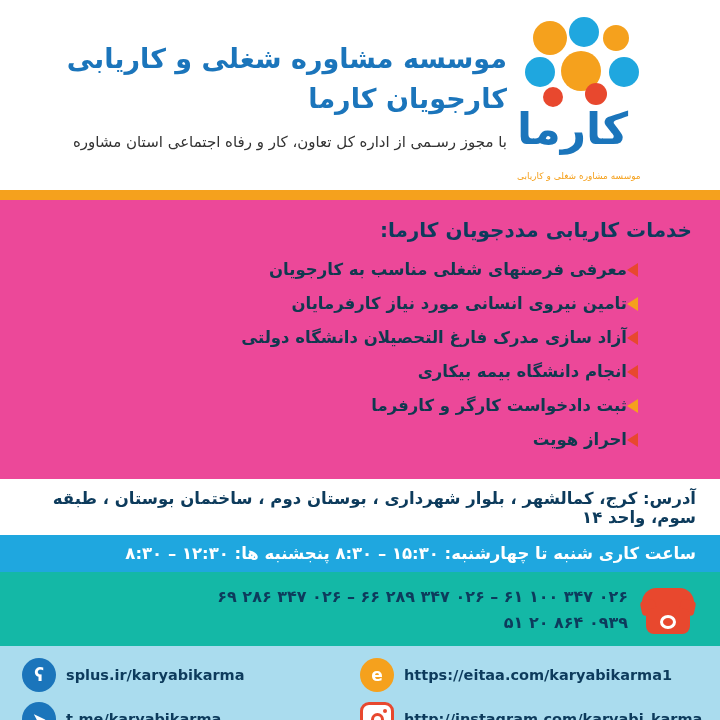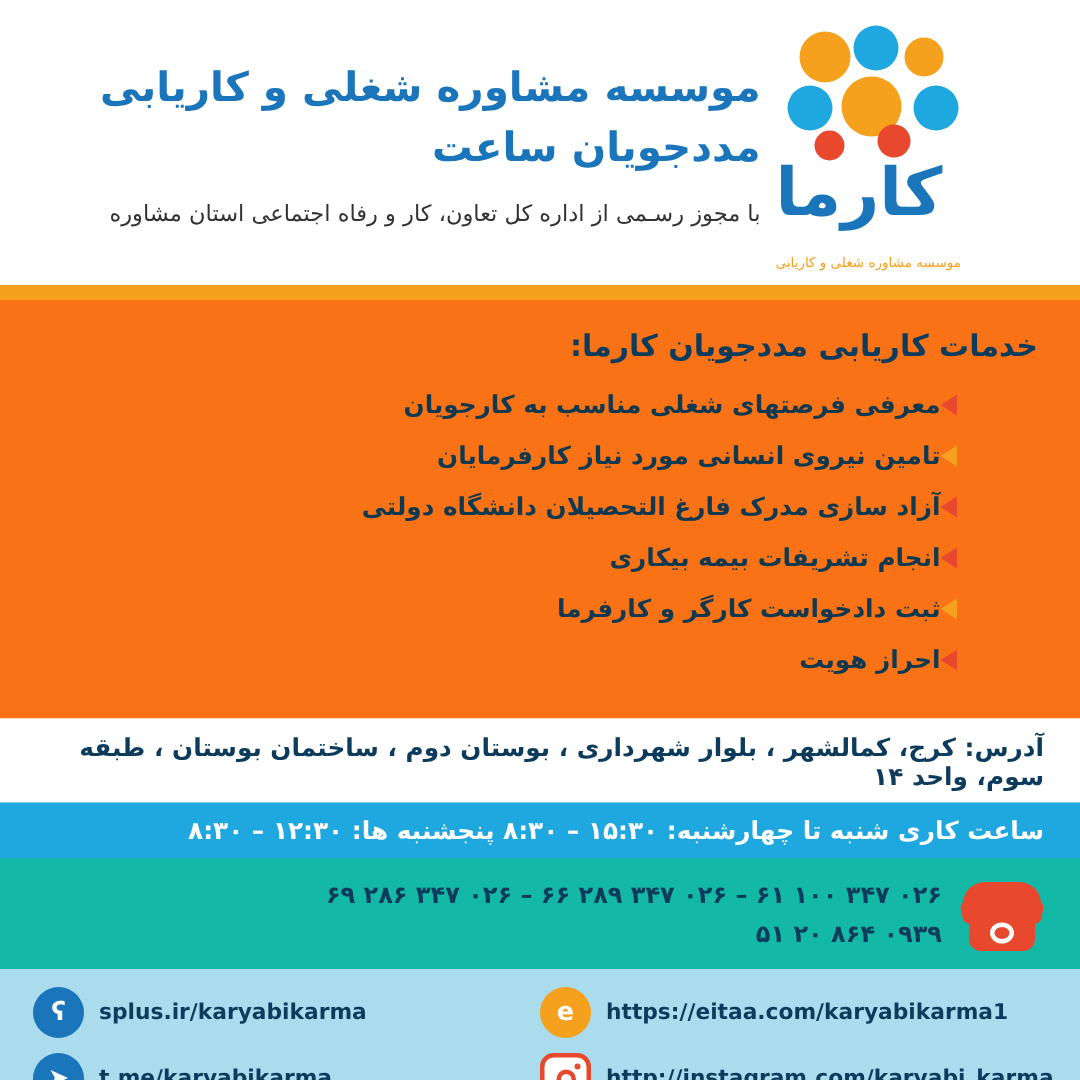--- a/index.html
+++ b/index.html
@@ -87,21 +87,21 @@
 
   
   .divider-orange {
     height: 10px;
     background: #f5a11d;
     width: 100%;
   }
 
   
   .services {
-    background: #f97316;
+    background: #ec4899;
     padding: 18px 28px 16px 28px;
   }
   .services-title {
     text-align: right;
     color: #0d3b5c;
     font-size: 20px;
     font-weight: 700;
     margin-bottom: 16px;
   }
   .service-row {
@@ -287,21 +287,21 @@
         <span class="blob b5"></span>
         <span class="blob b6"></span>
         <span class="blob b7"></span>
         <span class="blob b8"></span>
       </div>
       <div class="logo-word">کارما</div>
       <div class="logo-sub">موسسه مشاوره شغلی و کاریابی</div>
     </div>
 
     <div class="title-block">
-      <div class="title-main">موسسه مشاوره شغلی و کاریابی مددجویان ساعت</div>
+      <div class="title-main">موسسه مشاوره شغلی و کاریابی کارجویان کارما</div>
       <div class="title-sub">با مجوز رسـمی از اداره کل تعاون، کار و رفاه اجتماعی استان مشاوره</div>
     </div>
 
   </div>
 
   <div class="divider-orange"></div>
 
   <div class="services">
     <div class="services-title">خدمات کاریابی مددجویان کارما:</div>
 
@@ -312,21 +312,21 @@
     <div class="service-row">
       <span class="bullet orange"></span>
       <span class="service-text">تامین نیروی انسانی مورد نیاز کارفرمایان</span>
     </div>
     <div class="service-row">
       <span class="bullet"></span>
       <span class="service-text">آزاد سازی مدرک فارغ التحصیلان دانشگاه دولتی</span>
     </div>
     <div class="service-row">
       <span class="bullet"></span>
-      <span class="service-text">انجام تشریفات بیمه بیکاری</span>
+      <span class="service-text">انجام دانشگاه بیمه بیکاری</span>
     </div>
     <div class="service-row">
       <span class="bullet orange"></span>
       <span class="service-text">ثبت دادخواست کارگر و کارفرما</span>
     </div>
     <div class="service-row">
       <span class="bullet"></span>
       <span class="service-text">احراز هویت</span>
     </div>
   </div>

